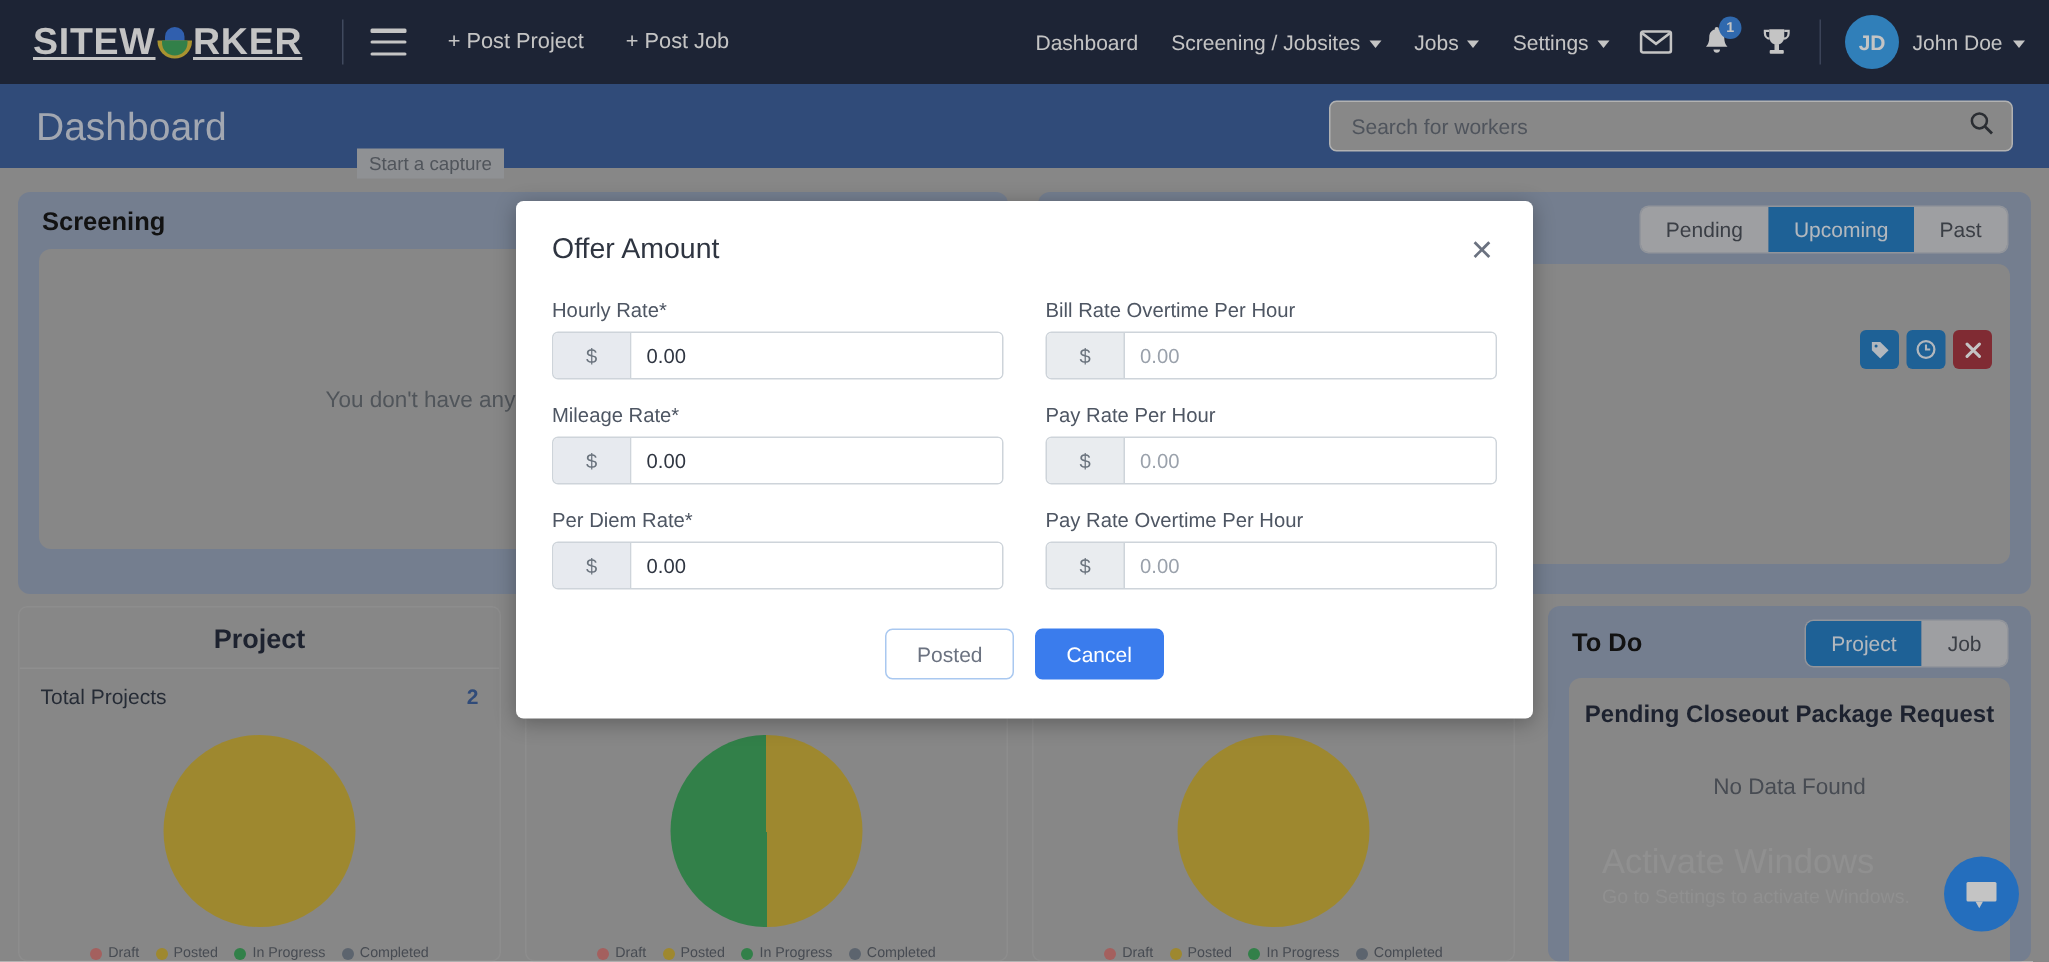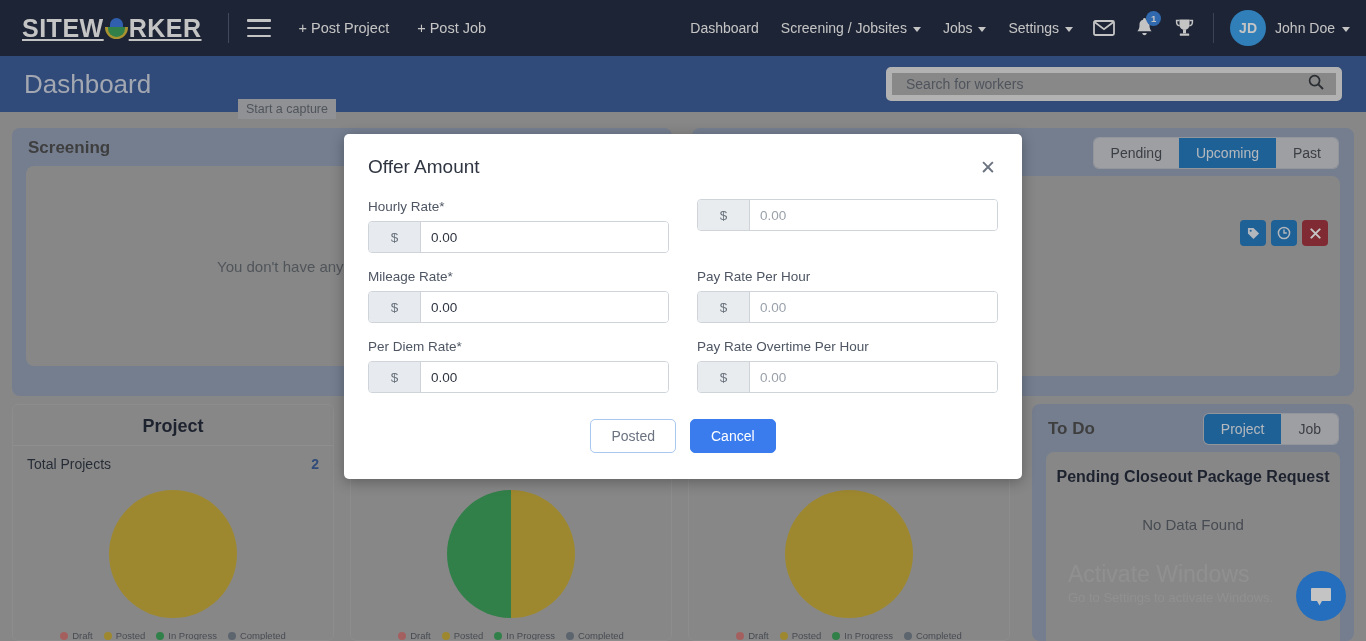--- a/index.html
+++ b/index.html
@@ -50,34 +50,34 @@
   .avatar { width:36px;height:36px;border-radius:50%;background:#2b9cf0;color:#fff;
             display:flex;align-items:center;justify-content:center;font-size:14px;
             font-weight:600; margin-left:16px; }
   .uname { color:#fff;font-size:14px;margin-left:9px;display:flex;align-items:center;gap:7px;cursor:pointer;}
 
   
   .subhead { position:absolute; top:56px; left:0; width:1366px; height:56px;
              background:#2b5294; display:flex; align-items:center; padding:0 24px; }
   .pagetitle { color:#cfd6e4; font-size:26px; }
   .searchwrap { margin-left:auto; width:456px; height:34px; background:#a9a9a9;
-                border:6px solid #e5e5e5; border-radius:5px; display:flex;
+                border:1px solid #e5e5e5; border-radius:5px; display:flex;
                 align-items:center; padding:0 12px; }
   .searchwrap input { flex:1; border:none; outline:none; background:transparent;
                       font-size:14px; color:#4d5560; font-family:"Liberation Sans", sans-serif; }
   .searchwrap input::placeholder { color:#585f6b; }
 
   
   .content { position:absolute; top:112px; left:0; width:1366px; height:529px;
              background:#a8a8a8; }
 
   
   .panel { position:absolute; background:#8d9bb4; border-radius:8px; }
   .panel-head { display:flex; align-items:center; padding:10px 16px 8px; }
-  .panel-title { font-size:17px; color:#404040; font-weight:600; }
+  .panel-title { font-size:17px; color:#000000; font-weight:600; }
   .panel-body { margin:0 14px 14px; background:#a8a8a8; border-radius:8px; }
 
   .tabs { margin-left:auto; display:flex; border-radius:5px; overflow:hidden;
           box-shadow:0 0 0 1px #b8bcc4; }
   .tab { padding:7px 17px; font-size:14px; background:#c9cace; color:#3a3f49;
          cursor:pointer; }
   .tab.active { background:#1271bd; color:#e7eef6; }
 
   .empty-msg { text-align:center; color:#5a6068; font-size:15px; }
   .abtn { width:26px;height:26px;border-radius:4px;display:flex;align-items:center;
@@ -398,20 +398,21 @@
 
     <div class="field">
       <label>Hourly Rate*</label>
       <div class="igroup">
         <span class="prefix">$</span>
         <input type="text" placeholder="0.00" value="0.00" style="">
       </div>
     </div>
 
     <div class="field">
+      <label>Bill Rate Overtime Per Hour</label>
       <div class="igroup dis">
         <span class="prefix">$</span>
         <input type="text" placeholder="0.00" style="">
       </div>
     </div>
 
     <div class="field">
       <label>Mileage Rate*</label>
       <div class="igroup">
         <span class="prefix">$</span>

